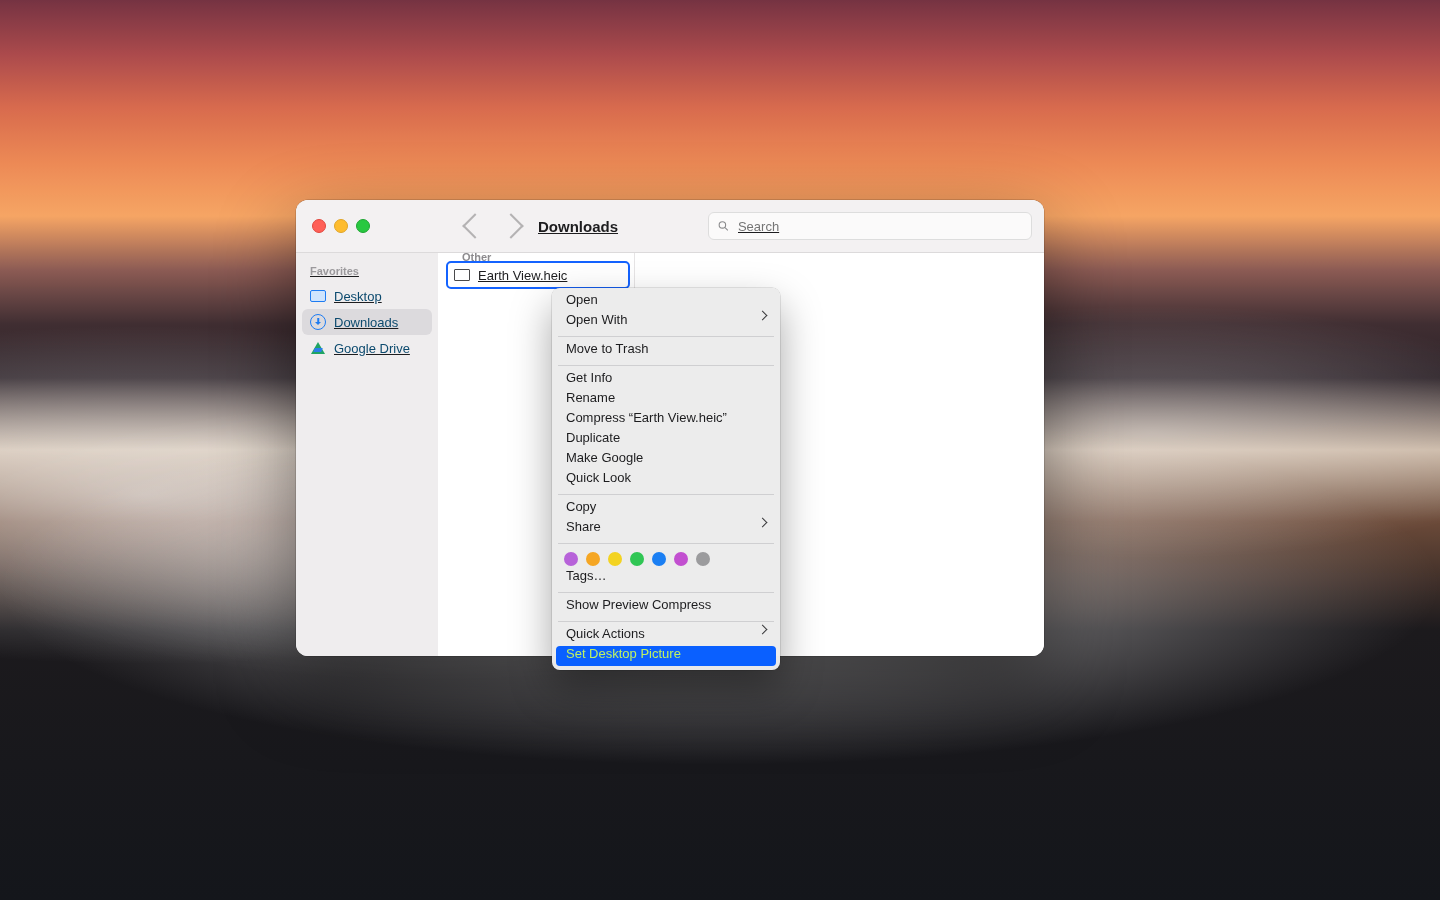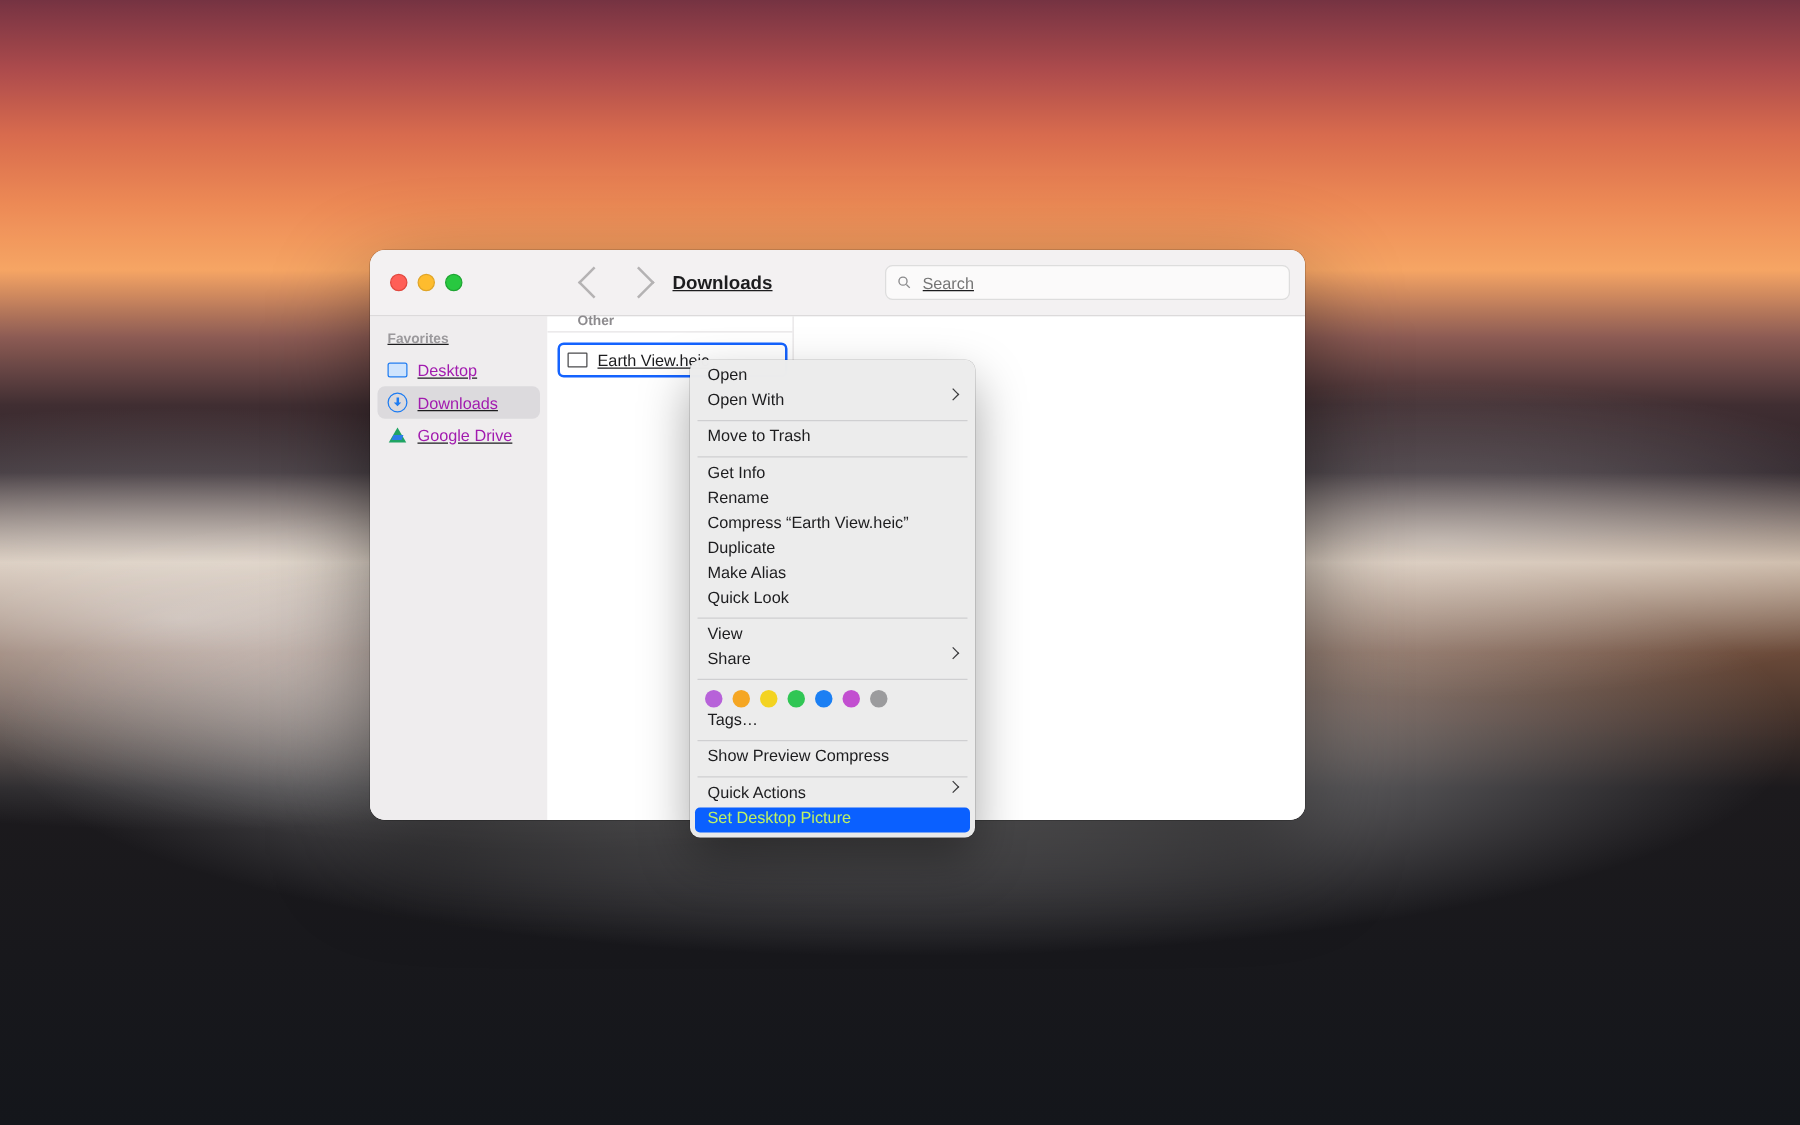--- a/index.html
+++ b/index.html
@@ -60,36 +60,36 @@
   }
   .search svg{width:14px;height:14px;stroke:#8a8a8c}
   .search input{border:none;outline:none;background:transparent;font-size:13px;color:#8a8a8c;width:100%}
 
   .body{flex:1;display:flex;min-height:0}
   .sidebar{
     width:130px;flex:none;background:#efedee;padding:8px 6px;font-size:13px;
   }
   .section-label{color:#9b999c;font-size:11px;font-weight:600;padding:4px 8px 6px}
   .side-item{
-    display:flex;align-items:center;gap:8px;height:26px;padding:0 8px;border-radius:6px;color:#a21caf;
+    display:flex;align-items:center;gap:8px;height:26px;padding:0 8px;border-radius:6px;color:#0c4a6e;
   }
   .side-item.selected{background:#dcdadd}
   .side-item .ic{width:16px;height:16px;display:inline-flex;align-items:center;justify-content:center}
   .finder-icon-rect{width:14px;height:10px;border:1.5px solid #1e7cf2;border-radius:2px;background:linear-gradient(#cfe4fd,#cfe4fd)}
   .dl-icon{width:14px;height:14px;border:1.5px solid #1e7cf2;border-radius:50%;position:relative}
   .dl-icon::before{content:"";position:absolute;left:50%;top:3px;width:1.5px;height:5px;background:#1e7cf2;transform:translateX(-50%)}
   .dl-icon::after{content:"";position:absolute;left:50%;top:7px;border:3px solid transparent;border-top-color:#1e7cf2;transform:translateX(-50%)}
   .gd-icon{width:0;height:0;border-left:7px solid transparent;border-right:7px solid transparent;border-bottom:12px solid #1fa463;position:relative}
   .gd-icon::after{content:"";position:absolute;left:-4px;top:6px;width:8px;height:4px;background:#2b7de9;transform:skewX(-20deg)}
 
   .content{
     flex:1;display:flex;background:#fff;
   }
   .column{
-    width:196px;border-right:1px solid #e6e4e5;display:flex;flex-direction:column;
+    width:196px;border-right:1px solid #e6e4e5;display:flex;flex-direction:row;
   }
   .col-header{
     height:12px;border-bottom:1px solid #e6e4e5;position:relative;
   }
   .group-label{position:absolute;left:24px;top:-2px;font-size:11px;color:#8d8b8e;font-weight:600}
 
   .file-row{
     margin:8px;display:flex;align-items:center;gap:8px;height:24px;
     border:2px solid #1463ff;border-radius:5px;padding:0 6px;
     font-size:13px;background:#fff;width:168px;
@@ -197,28 +197,28 @@
     <div class="mi">
       <span>Rename</span>
     </div>
     <div class="mi">
       <span>Compress “Earth View.heic”</span>
     </div>
     <div class="mi">
       <span>Duplicate</span>
     </div>
     <div class="mi">
-      <span>Make Alias</span>
+      <span>Make Google</span>
     </div>
     <div class="mi">
       <span>Quick Look</span>
     </div>
     <div class="sep"></div>
     <div class="mi">
-      <span>View</span>
+      <span>Copy</span>
     </div>
     <div class="mi">
       <span>Share</span>
       <span class="sub"></span>
     </div>
     <div class="sep"></div>
     <div class="tag-row">
       <span class="tag" style="background: rgb(183, 98, 217);"></span>
       <span class="tag" style="background: rgb(245, 166, 35);"></span>
       <span class="tag" style="background: rgb(243, 211, 33);"></span>

